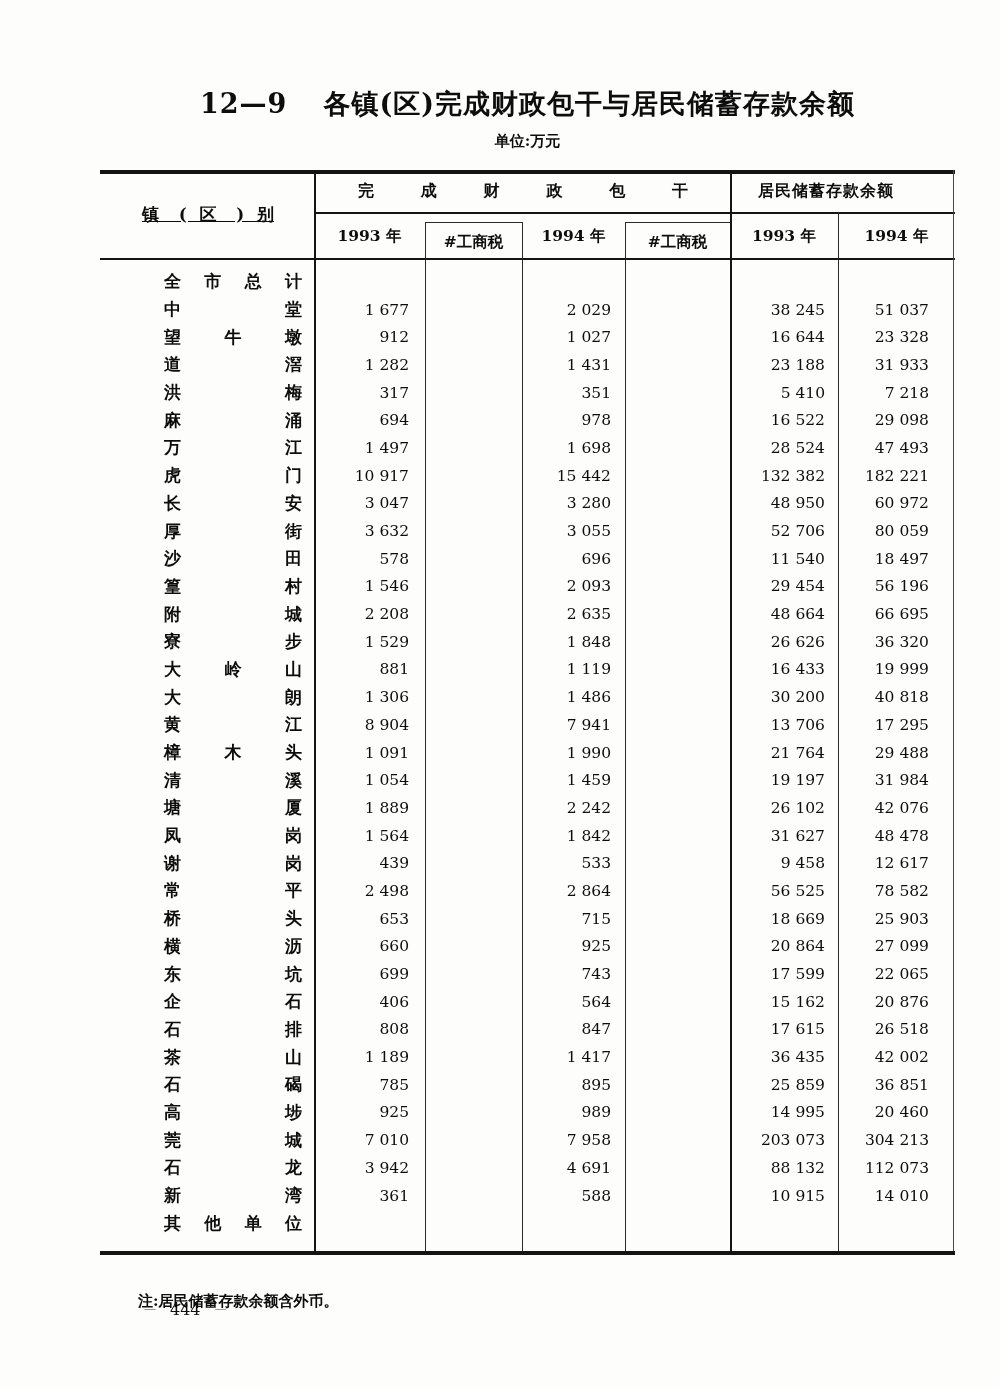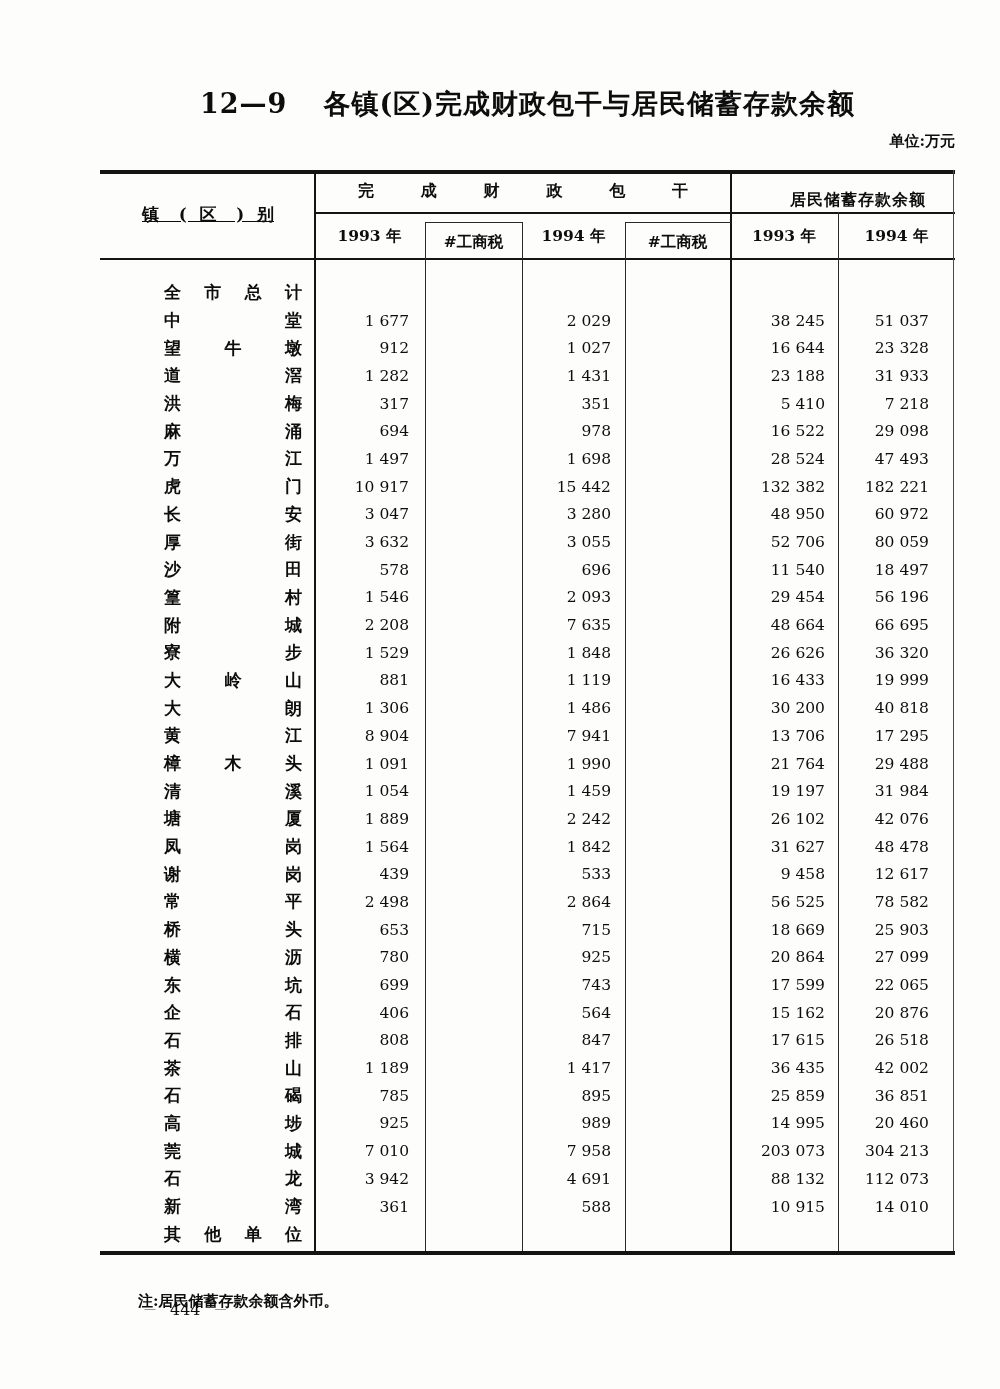--- a/index.html
+++ b/index.html
@@ -12,21 +12,21 @@
     overflow:hidden;
   }
   .page-title{
     position:absolute;left:100px;top:86px;width:855px;
     text-align:center;font-size:27px;font-weight:bold;
     letter-spacing:1px;white-space:nowrap;
   }
   .page-title .tno{margin-right:36px;}
   .unit-label{
     position:absolute;left:100px;top:132px;width:855px;
-    text-align:right;font-size:15px;font-weight:bold;
+    text-align:center;font-size:15px;font-weight:bold;
   }
   .table{
     position:absolute;left:100px;top:170px;width:855px;height:1088px;
   }
   .hline,.vline{position:absolute;background:#141414;}
   .h-top{left:0;top:0;width:855px;height:4px;}
   .h-group{left:214px;top:42px;width:641px;height:2px;}
   .h-head{left:0;top:88px;width:855px;height:2px;}
   .h-bottom{left:0;top:1081px;width:855px;height:4px;}
   .v-label{left:214px;top:0;width:2px;height:1081px;}
@@ -36,31 +36,31 @@
   .v-group{left:630px;top:0;width:2px;height:1081px;}
   .v-sav{left:738px;top:42px;width:1px;height:1039px;background:#2a2a2a;}
   .v-right{left:853px;top:0;width:1px;height:1081px;background:#4a4a4a;}
   .box-t1{left:325px;top:52px;width:98px;height:1px;background:#2a2a2a;}
   .box-t2{left:525px;top:52px;width:106px;height:1px;background:#2a2a2a;}
 
   .hcell{position:absolute;font-weight:bold;font-size:16px;white-space:nowrap;}
   .just{text-align:justify;text-align-last:justify;white-space:normal;}
   .hdr-rowlabel{left:42px;top:33px;width:132px;font-size:17px;text-decoration:underline;}
   .hdr-group1{left:258px;top:11px;width:330px;}
-  .hdr-group2{left:658px;top:20px;width:168px;letter-spacing:1px;text-align:right;}
+  .hdr-group2{left:658px;top:11px;width:168px;letter-spacing:1px;text-align:left;}
   .sub{top:56px;text-align:center;font-size:15.5px;}
   .sub-1993a{left:214px;width:111px;}
   .sub-tax1{left:325px;width:97px;top:62px;}
   .sub-1994a{left:422px;width:103px;}
   .sub-tax2{left:525px;width:105px;top:62px;}
   .sub-1993b{left:630px;width:108px;}
   .sub-1994b{left:738px;width:117px;}
 
   .tbody{
-    position:absolute;left:0;top:97px;width:855px;height:991px;
+    position:absolute;left:0;top:86px;width:855px;height:991px;
     padding-top:12px;box-sizing:border-box;overflow:hidden;
   }
   .row{
     display:grid;
     grid-template-columns:214px 111px 97px 103px 105px 108px 117px;
     height:27.7px;align-items:center;
   }
   .cell{font-size:15.5px;white-space:nowrap;box-sizing:border-box;}
   .cell.label{padding-left:64px;font-weight:bold;font-size:17px;}
   .rowlabel{display:block;width:138px;text-align:justify;text-align-last:justify;line-height:1;}
@@ -257,21 +257,21 @@
     <div class="cell num sav93">29 454</div>
     <div class="cell num sav94">56 196</div>
   </div>
 
   <div class="row">
     <div class="cell label">
           <span class="rowlabel">附城</span>
         </div>
     <div class="cell num fy93">2 208</div>
     <div class="cell num tax"></div>
-    <div class="cell num fy94">7 635</div>
+    <div class="cell num fy94">2 635</div>
     <div class="cell num tax"></div>
     <div class="cell num sav93">48 664</div>
     <div class="cell num sav94">66 695</div>
   </div>
 
   <div class="row">
     <div class="cell label">
           <span class="rowlabel">寮步</span>
         </div>
     <div class="cell num fy93">1 529</div>
@@ -399,21 +399,21 @@
     <div class="cell num fy94">715</div>
     <div class="cell num tax"></div>
     <div class="cell num sav93">18 669</div>
     <div class="cell num sav94">25 903</div>
   </div>
 
   <div class="row">
     <div class="cell label">
           <span class="rowlabel">横沥</span>
         </div>
-    <div class="cell num fy93">780</div>
+    <div class="cell num fy93">660</div>
     <div class="cell num tax"></div>
     <div class="cell num fy94">925</div>
     <div class="cell num tax"></div>
     <div class="cell num sav93">20 864</div>
     <div class="cell num sav94">27 099</div>
   </div>
 
   <div class="row">
     <div class="cell label">
           <span class="rowlabel">东坑</span>

